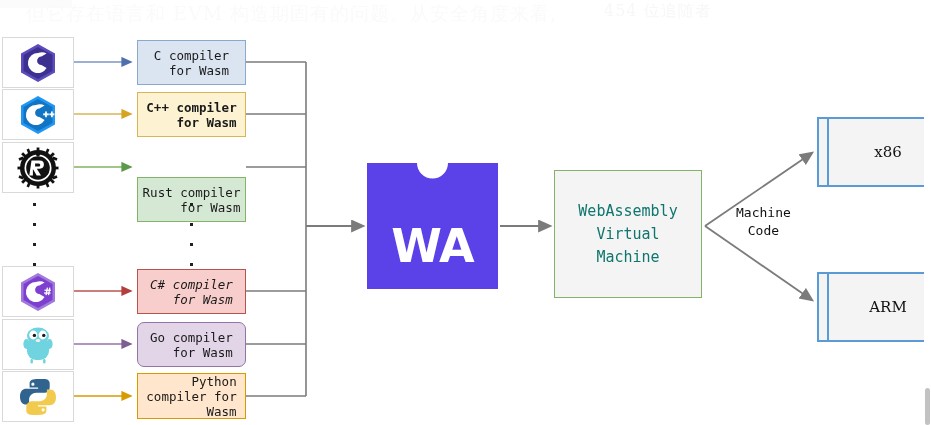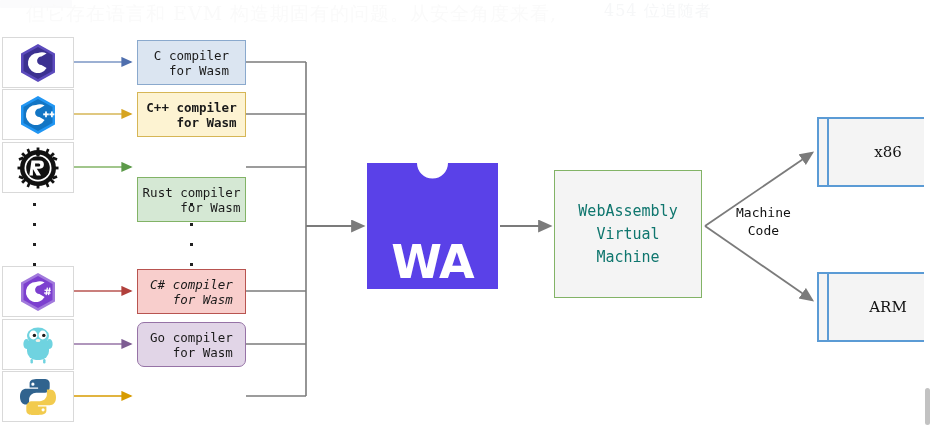--- a/index.html
+++ b/index.html
@@ -60,21 +60,21 @@
   .layer{position:absolute;left:0;top:0;width:931px;height:425px;pointer-events:none;}
 
   
   .wa-wrap{position:absolute;left:367px;top:163px;width:131px;height:126px;}
   .wa-text{
     position:absolute;left:0;top:0;width:131px;height:126px;
     display:flex;align-items:flex-end;justify-content:center;
     font-family:"DejaVu Sans", sans-serif;
     font-weight:bold;font-size:46px;color:#ffffff;
     letter-spacing:-1px;
-    box-sizing:border-box;
+    padding-bottom:16px;box-sizing:border-box;
   }
 
   
   .vmbox{
     position:absolute;left:554px;top:170px;width:148px;height:128px;
     background:#f4f4f4;border:1.5px solid #82b366;box-sizing:border-box;
     display:flex;align-items:center;justify-content:center;text-align:center;
     font-family:"DejaVu Sans Mono", monospace;font-size:15px;line-height:23px;
     color:#0f766e;white-space:pre;
   }
@@ -259,20 +259,23 @@
   <div class="cbox c-blue" style="left:137px;top:40px;width:109px;height:45px;">C compiler
 for Wasm</div>
   <div class="cbox c-yellow" style="left:137px;top:92px;width:109px;height:45px;">C++ compiler
 for Wasm</div>
   <div class="cbox c-green" style="left:137px;top:145px;width:109px;height:45px;margin-top:32px;">Rust compiler
 for Wasm</div>
   <div class="cbox c-red" style="left:137px;top:269px;width:109px;height:45px;">C# compiler
 for Wasm</div>
   <div class="cbox c-purple" style="left:137px;top:322px;width:109px;height:45px;">Go compiler
 for Wasm</div>
+  <div class="cbox c-orange" style="left:137px;top:373px;width:109px;height:46px;">Python
+compiler for
+Wasm</div>
 
   <div class="dots" style="left:33px;top:203px;">
     <i></i>
       <i></i>
       <i></i>
       <i></i>
   </div>
   <div class="dots" style="left:190px;top:203px;">
     <i></i>
       <i></i>

